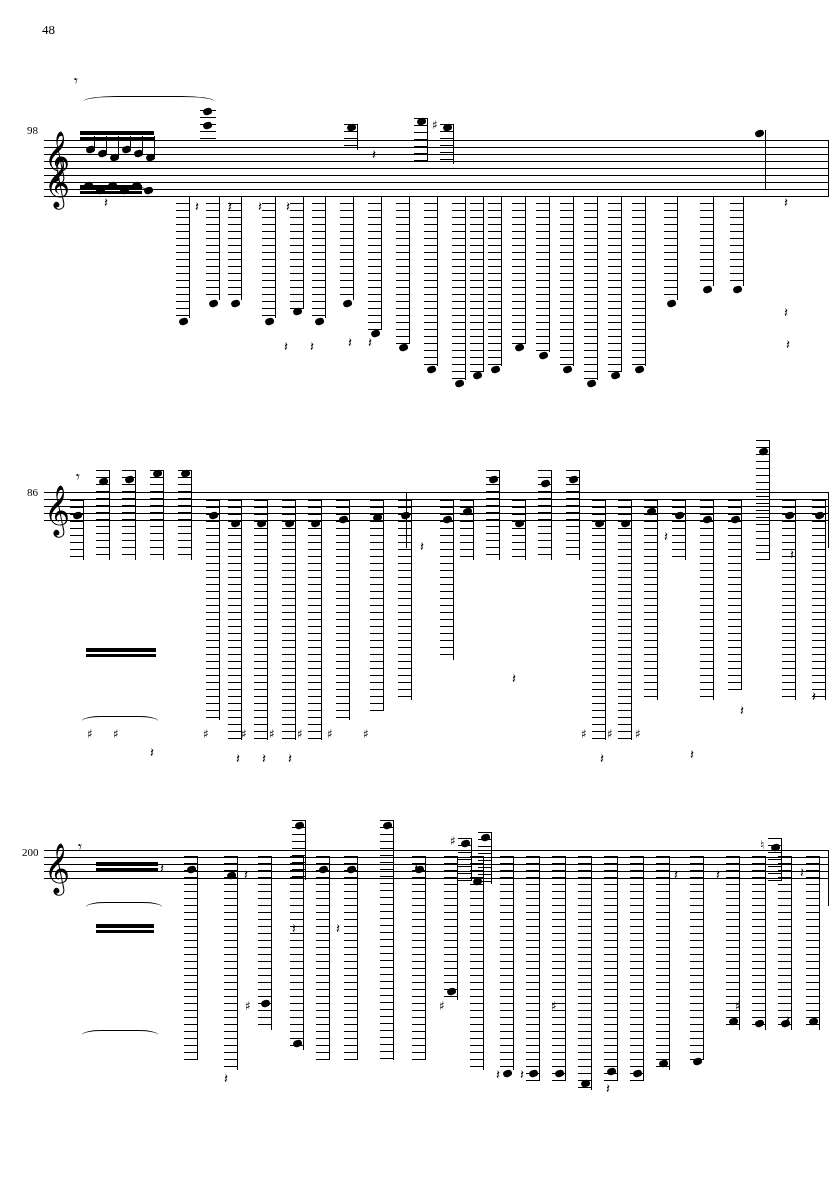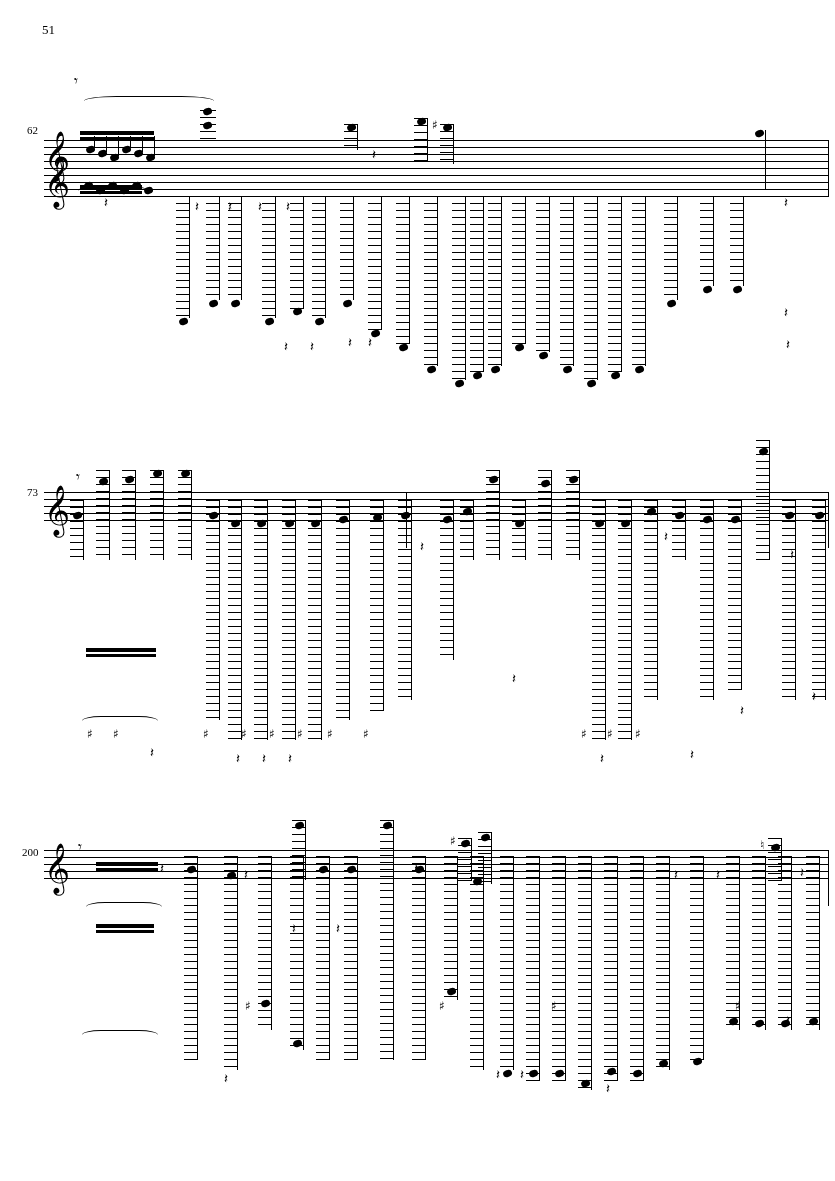--- a/index.html
+++ b/index.html
@@ -17,30 +17,30 @@
   .rest{position:absolute;font-family:"DejaVu Sans",sans-serif;font-size:13px;line-height:1;}
   .acc{position:absolute;font-family:"DejaVu Sans",sans-serif;font-size:12px;line-height:1;}
   .beam{position:absolute;background:#000;}
   .slur{position:absolute;border-top:1.2px solid #000;border-radius:50%/100%;height:9px;}
 </style>
 </head>
 <body>
 
 <div id="sheet">
 
-  <div class="page-number" style="left:42px;top:22px;">51</div>
+  <div class="page-number" style="left:42px;top:22px;">48</div>
 
   <div class="system" id="sys1" style="left:0;top:0;width:835px;height:430px;">
-    <div class="measure-number" style="left:27px;top:124px;">62</div>
+    <div class="measure-number" style="left:27px;top:124px;">98</div>
     <div class="clef" style="left:44px;top:134px;font-size:44px;">𝄞</div>
     <div class="clef" style="left:44px;top:160px;font-size:44px;">𝄞</div>
   </div>
 
   <div class="system" id="sys2" style="left:0;top:0;width:835px;height:300px;">
-    <div class="measure-number" style="left:27px;top:486px;">73</div>
+    <div class="measure-number" style="left:27px;top:486px;">86</div>
     <div class="clef" style="left:44px;top:488px;font-size:44px;">𝄞</div>
   </div>
 
   <div class="system" id="sys3" style="left:0;top:0;width:835px;height:300px;">
     <div class="measure-number" style="left:22px;top:846px;">200</div>
     <div class="clef" style="left:44px;top:846px;font-size:44px;">𝄞</div>
   </div>
 
   <div id="engraving">
       <div class="stafflines" style="left:44px;top:140px;width:785px;height:1px;background:#000;position:absolute;"></div>

